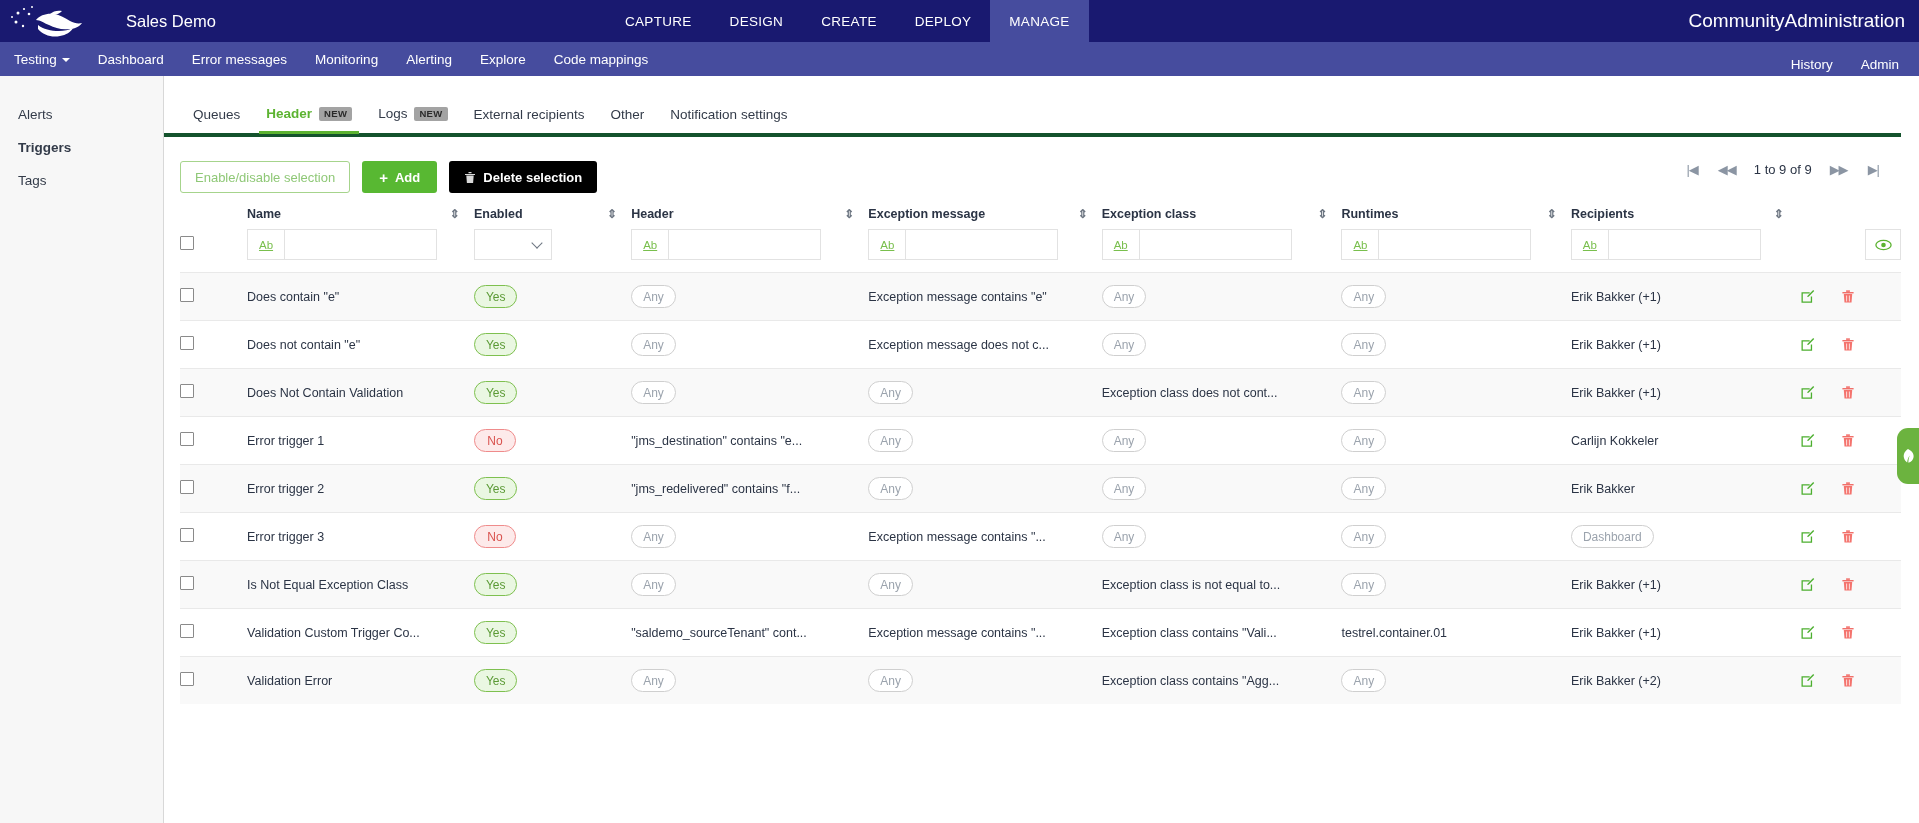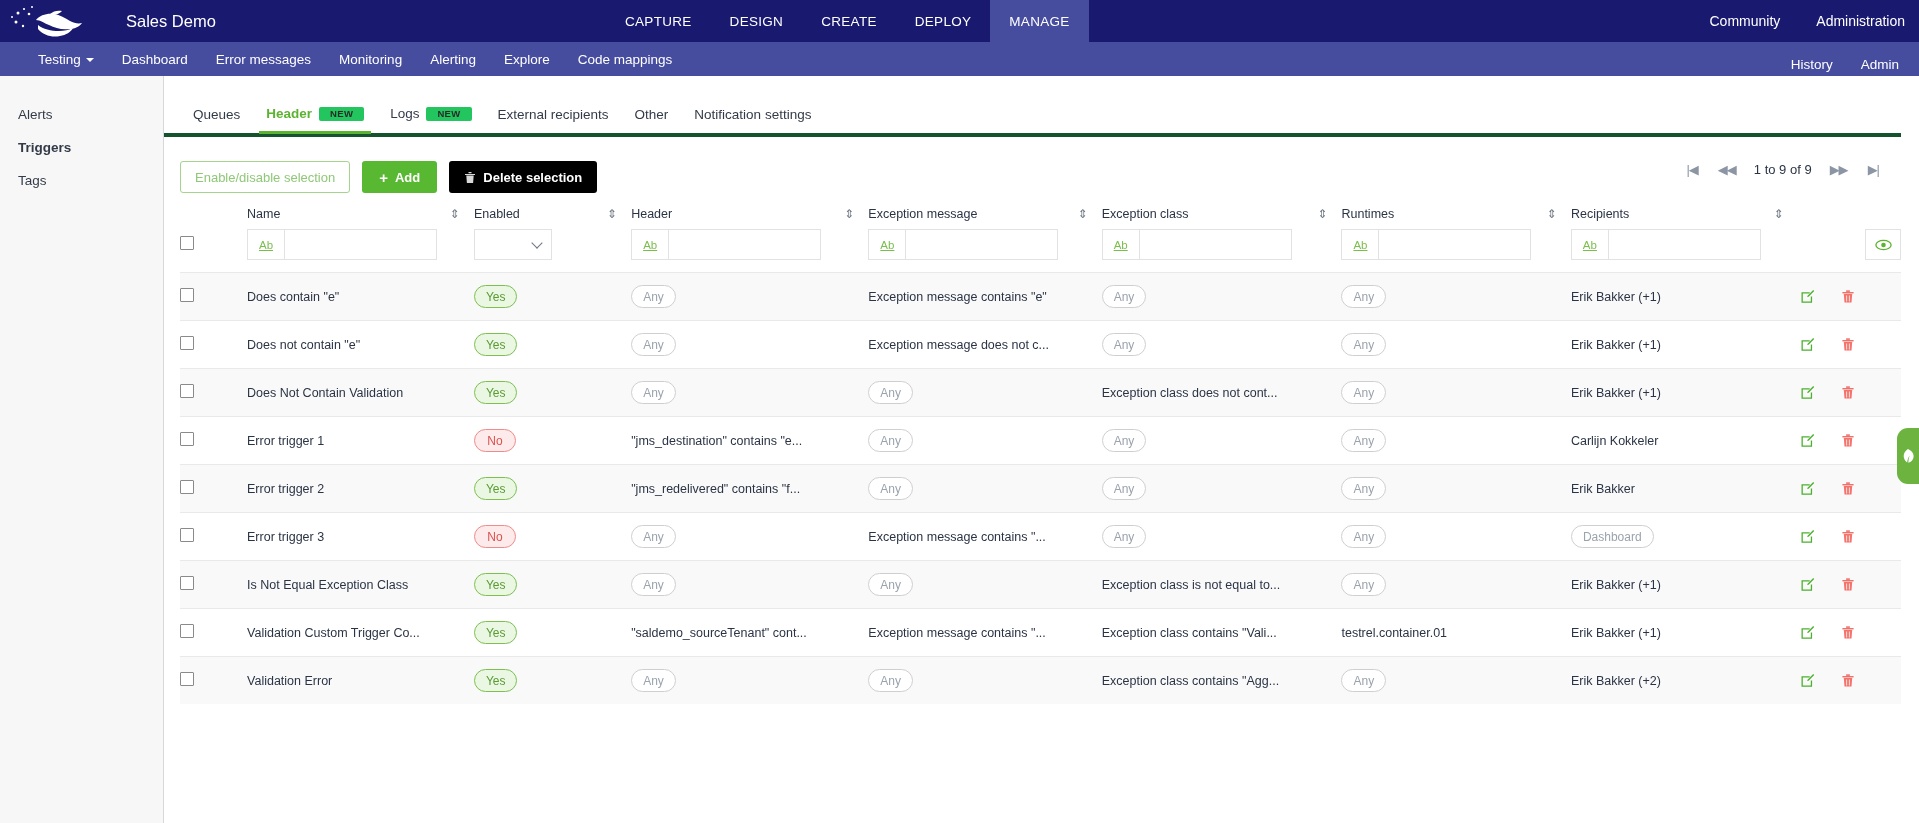--- a/index.html
+++ b/index.html
@@ -56,34 +56,33 @@
   .top-right {
     position: absolute;
     right: 0; top: 0;
     height: 100%;
     display: flex;
     align-items: center;
     padding-right: 14px;
   }
   .top-right-item {
     color: #ffffff;
-    font-size: 14px;
-    margin-left: 36px;
+    font-size: 19px;
     cursor: pointer;
     white-space: nowrap;
   }
 
   
   .subbar {
     height: 34px;
     background: #464c9e;
     display: flex;
     align-items: center;
     position: relative;
-    padding-left: 24px;
+    padding-left: 0;
   }
   .sub-nav-item {
     color: #ffffff;
     font-size: 13.5px;
     padding: 0 14px;
     cursor: pointer;
     white-space: nowrap;
     display: flex;
     align-items: center;
   }
@@ -160,26 +159,26 @@
   }
   .tab.active::after {
     content: "";
     position: absolute;
     left: 6px; right: 6px;
     bottom: -1px;
     height: 3px;
     background: #5cb331;
   }
   .newbadge {
-    background: #22c55e;
+    background: #a3a3a3;
     color: #2a2a2a;
     font-size: 9.5px;
     font-weight: bold;
     border-radius: 2px;
-    padding: 2px 11px;
+    padding: 2px 5px;
     margin-left: 7px;
     letter-spacing: 0.3px;
     line-height: 1.1;
   }
 
   
   .actionbar {
     display: flex;
     align-items: center;
     padding: 18px 0 0 16px;
@@ -250,21 +249,21 @@
     padding: 0 18px 0 16px;
   }
   table.grid {
     width: 100%;
     border-collapse: collapse;
     table-layout: fixed;
   }
   table.grid th {
     text-align: right;
     font-size: 12.5px;
-    font-weight: normal;
+    font-weight: bold;
     color: #2b3445;
     padding: 8px 0 6px 0;
     vertical-align: middle;
     position: relative;
   }
   .th-inner { display: flex; align-items: center; justify-content: space-between; padding-right: 14px; }
   .sorticon { color: #6d7682; font-size: 12px; line-height: 1; user-select: none; }
 
   
   tr.filterrow td { padding: 2px 0 12px 0; vertical-align: middle; }

